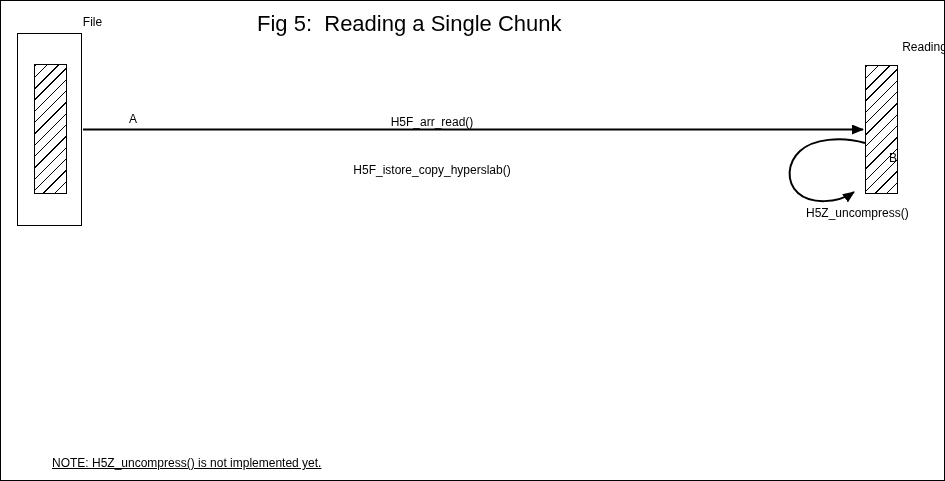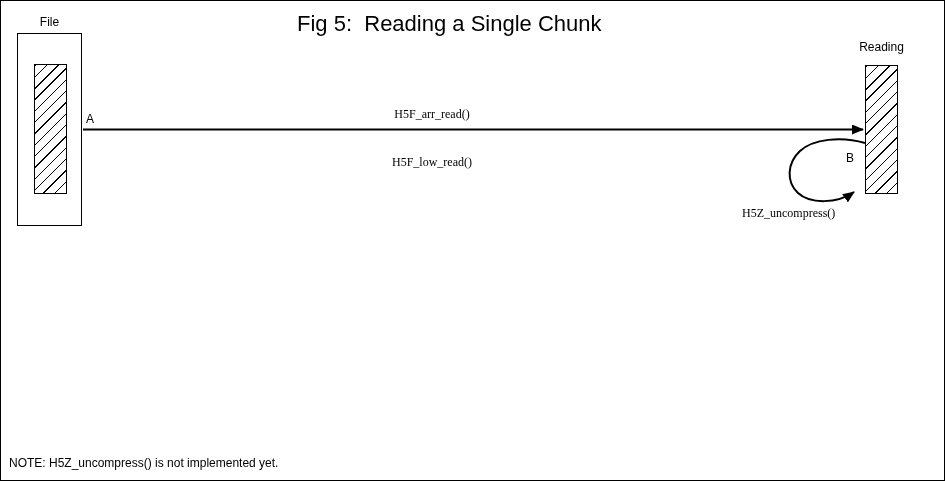--- a/index.html
+++ b/index.html
@@ -25,35 +25,35 @@
     z-index: 2;
   }
   .title {
     position: absolute;
     left: 256px;
     top: 9px;
     font-size: 22px;
     line-height: 28px;
     white-space: pre;
     z-index: 3;
-    margin-left: 40px;
   }
   .small-label {
     position: absolute;
     font-size: 12px;
     line-height: 14px;
     white-space: pre;
     z-index: 3;
+    margin-left: 43px;
   }
   .file-label   { left: 16px;  top: 14px;  width: 65px; text-align: center; }
   .buffer-label { left: 848px; top: 39px;  width: 65px; text-align: center; }
   .label-a      { left: 85px;  top: 111px; }
   .label-b      { left: 845px; top: 150px; }
-  .uncompress-caption { left: 741px; top: 205px; font-family: Liberation Serif, serif; }
-  .note         { left: 8px;   top: 455px; }
+  .uncompress-caption { left: 762px; top: 205px; }
+  .note         { left: 8px;   top: 455px; text-decoration: underline; }
   .file-box {
     position: absolute;
     left: 16px; top: 32px;
     width: 65px; height: 193px;
     box-sizing: border-box;
     border: 1px solid #000000;
     background: #ffffff;
     z-index: 1;
   }
   .hatched {
@@ -65,28 +65,27 @@
       135deg,
       #000000 0px, #000000 1px,
       #ffffff 1px, #ffffff 8px
     );
     z-index: 1;
   }
   .file-chunk   { left: 33px;  top: 63px; width: 33px; height: 130px; }
   .buffer-rect  { left: 864px; top: 64px; width: 33px; height: 129px; }
   .callstack {
     position: absolute;
-    left: 281px; top: 72px;
+    left: 281px; top: 80px;
     width: 300px;
     text-align: center;
     font-size: 12px;
     line-height: 16.3px;
     white-space: pre;
     z-index: 3;
-    font-family: Liberation Serif, serif;
   }
 </style>
 </head>
 <body>
 
 <div class="canvas">
 
   <svg class="arrows-svg" viewBox="0 0 945 481" xmlns="http://www.w3.org/2000/svg">
     <defs>
       <marker id="arrowhead" markerUnits="userSpaceOnUse" markerWidth="14" markerHeight="10" refX="11" refY="5" orient="auto">
@@ -105,18 +104,18 @@
 
   <div class="small-label buffer-label">Reading</div>
   <div class="hatched buffer-rect"></div>
 
   <div class="small-label label-a">A</div>
   <div class="small-label label-b">B</div>
   <div class="small-label uncompress-caption">H5Z_uncompress()</div>
 
   <div class="callstack">
     <div>H5F_arr_read()</div>
-    <div>H5F_low_read()</div>
+    <div>H5F_istore_copy_hyperslab()</div>
   </div>
 
   <div class="small-label note">NOTE: H5Z_uncompress() is not implemented yet.</div>
 
 </div>
 
 </body></html>

